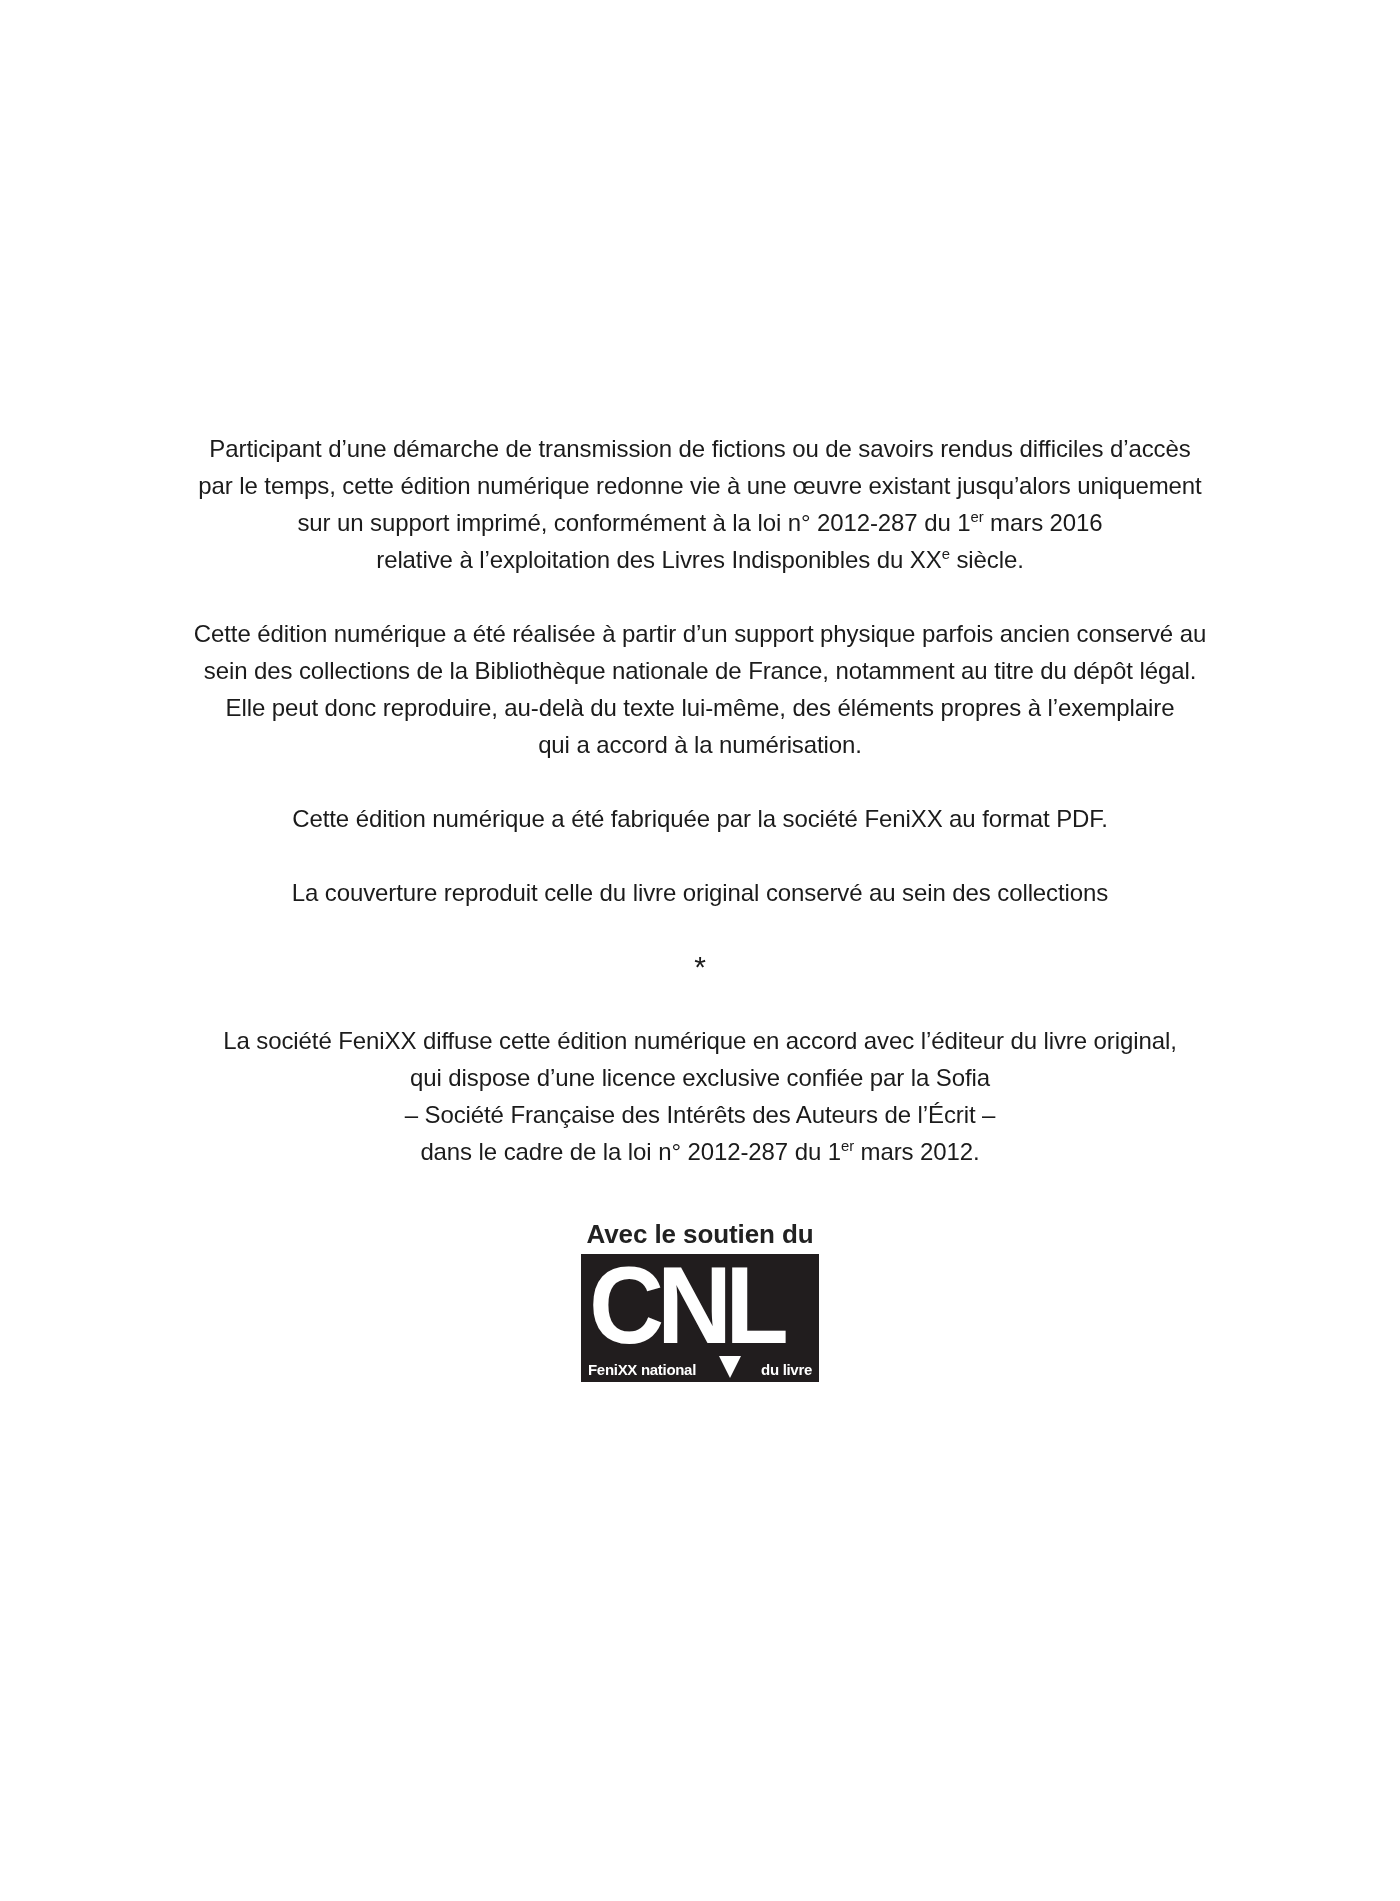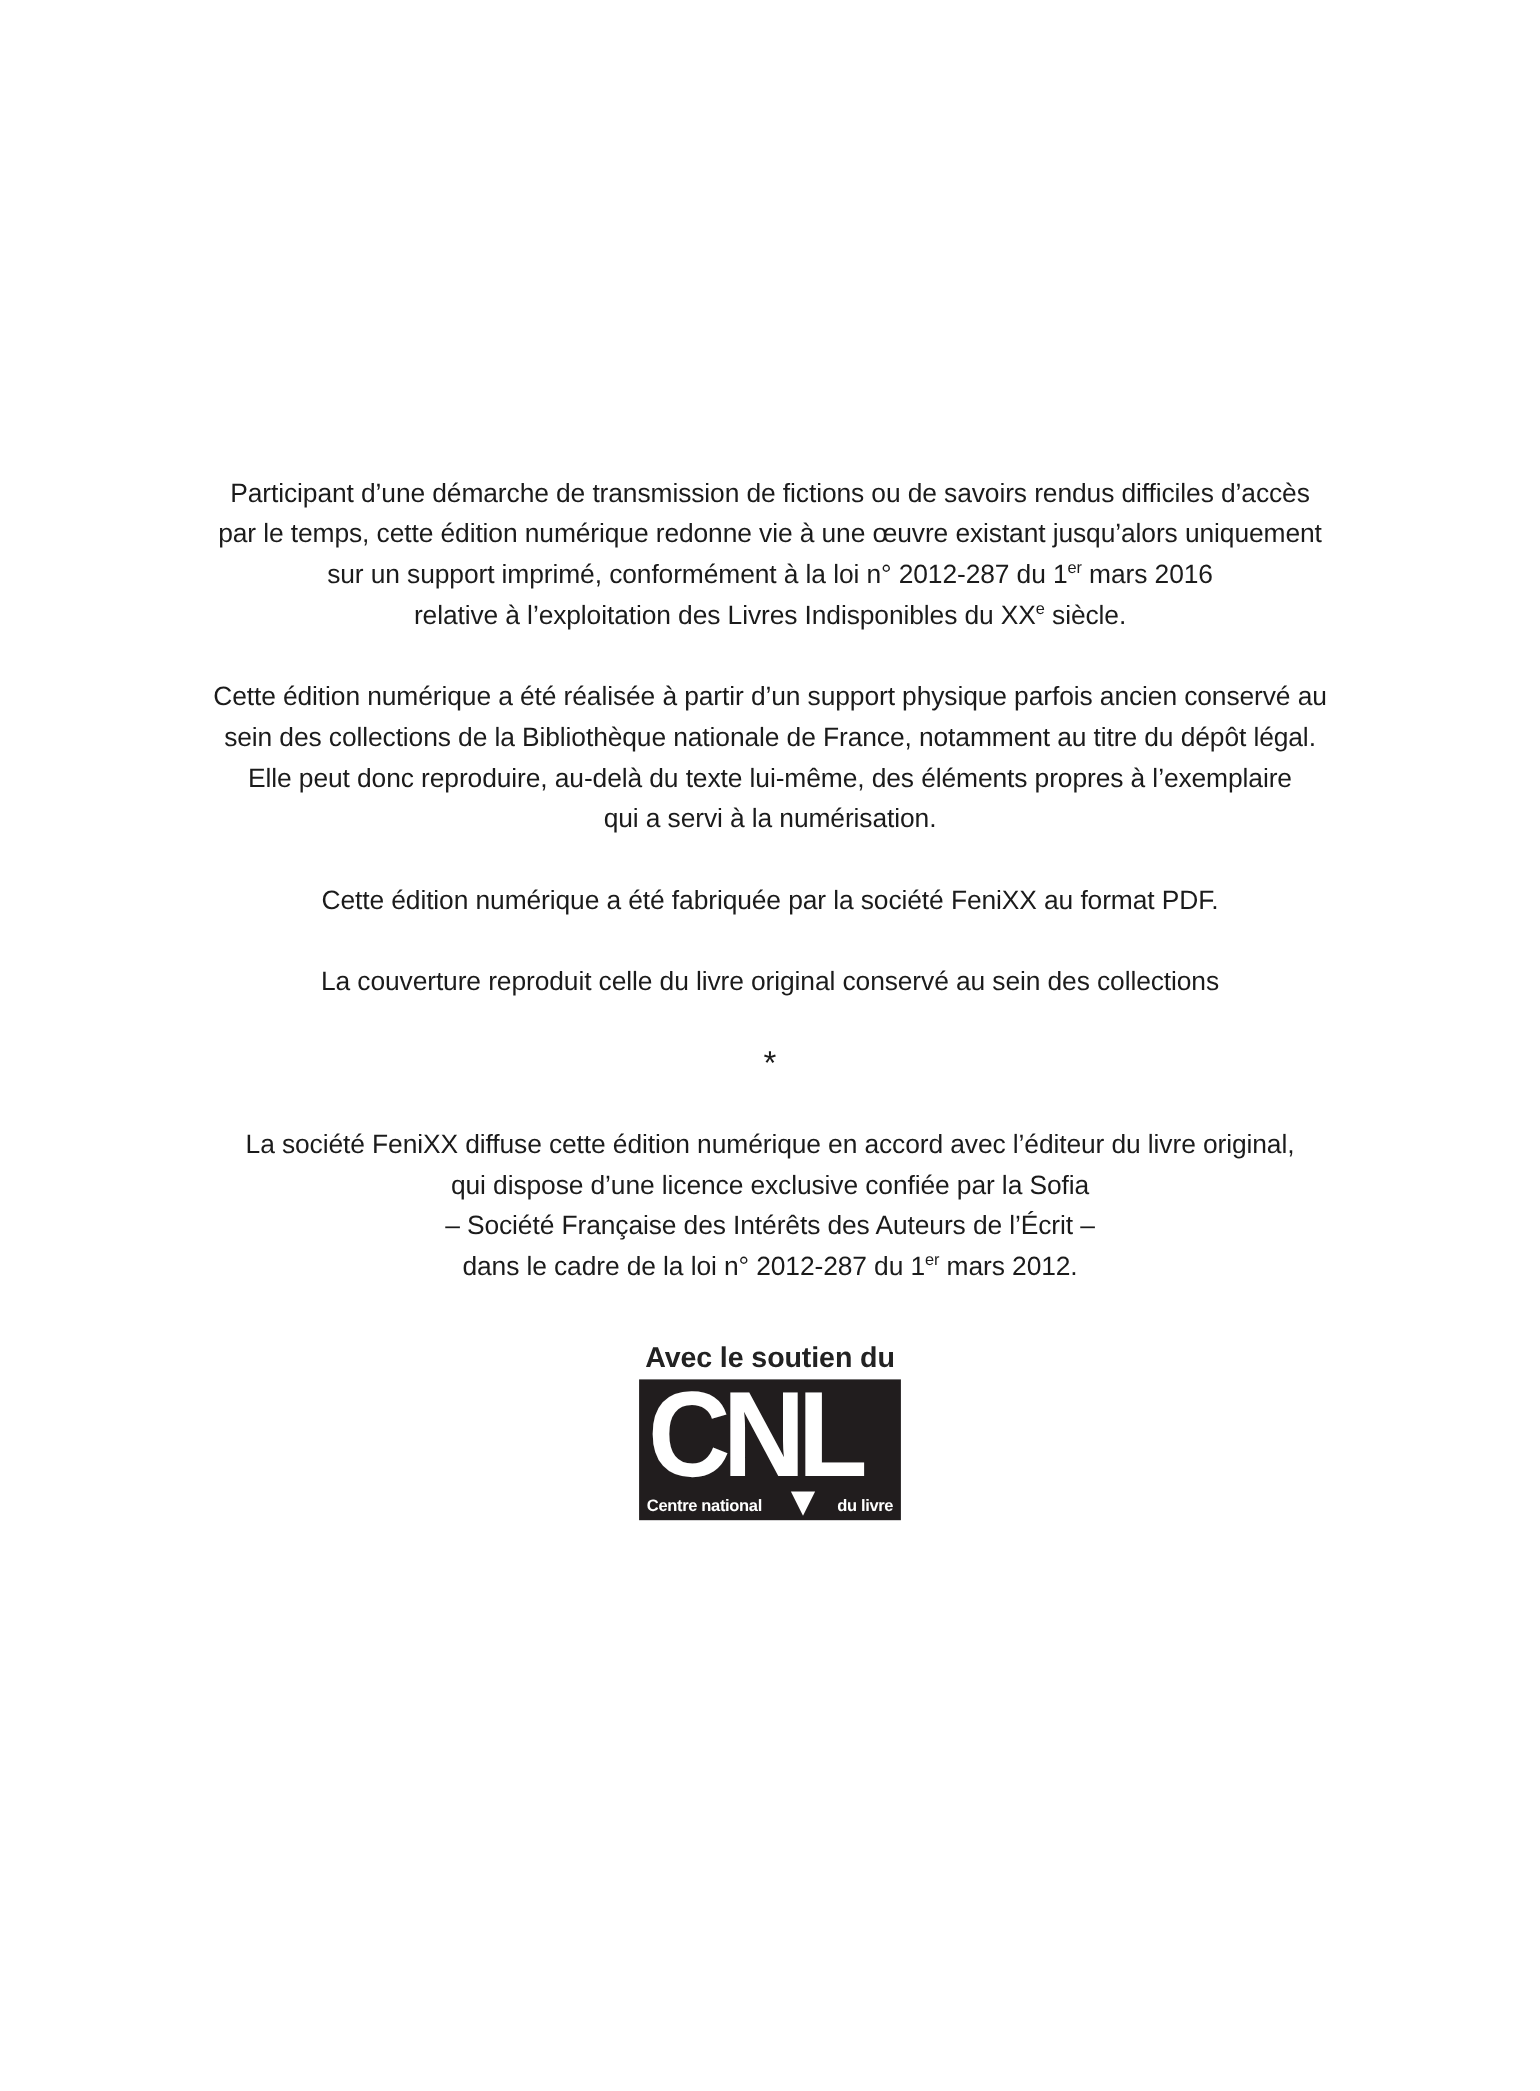--- a/index.html
+++ b/index.html
@@ -96,21 +96,21 @@
         <div class="para">
           <div class="line"><span>Participant d’une démarche de transmission de fictions ou de savoirs rendus difficiles d’accès</span></div>
           <div class="line"><span>par le temps, cette édition numérique redonne vie à une œuvre existant jusqu’alors uniquement</span></div>
           <div class="line"><span>sur un support imprimé, conformément à la loi n° 2012-287 du 1</span><sup>er</sup><span> mars 2016</span></div>
           <div class="line"><span>relative à l’exploitation des Livres Indisponibles du XX</span><sup>e</sup><span> siècle.</span></div>
         </div>
         <div class="para">
           <div class="line"><span>Cette édition numérique a été réalisée à partir d’un support physique parfois ancien conservé au</span></div>
           <div class="line"><span>sein des collections de la Bibliothèque nationale de France, notamment au titre du dépôt légal.</span></div>
           <div class="line"><span>Elle peut donc reproduire, au-delà du texte lui-même, des éléments propres à l’exemplaire</span></div>
-          <div class="line"><span>qui a servi à la numérisation.</span></div>
+          <div class="line"><span>qui a accord à la numérisation.</span></div>
         </div>
         <div class="para">
           <div class="line"><span>Cette édition numérique a été fabriquée par la société FeniXX au format PDF.</span></div>
         </div>
         <div class="para">
           <div class="line"><span>La couverture reproduit celle du livre original conservé au sein des collections</span></div>
         </div>
         <div class="para separator">
           <div class="line"><span>*</span></div>
         </div>
@@ -119,18 +119,18 @@
           <div class="line"><span>qui dispose d’une licence exclusive confiée par la Sofia</span></div>
           <div class="line"><span>– Société Française des Intérêts des Auteurs de l’Écrit –</span></div>
           <div class="line"><span>dans le cadre de la loi n° 2012-287 du 1</span><sup>er</sup><span> mars 2012.</span></div>
         </div>
       </div>
     <div class="support">Avec le soutien du</div>
     <div class="cnl-logo">
       <div class="cnl-letters">CNL</div>
       <span class="cnl-v"></span>
       <div class="cnl-caption">
-        <span>Centre national</span>
+        <span>FeniXX national</span>
         <span>du livre</span>
       </div>
     </div>
   </div>
 </div>
 
 </body></html>

